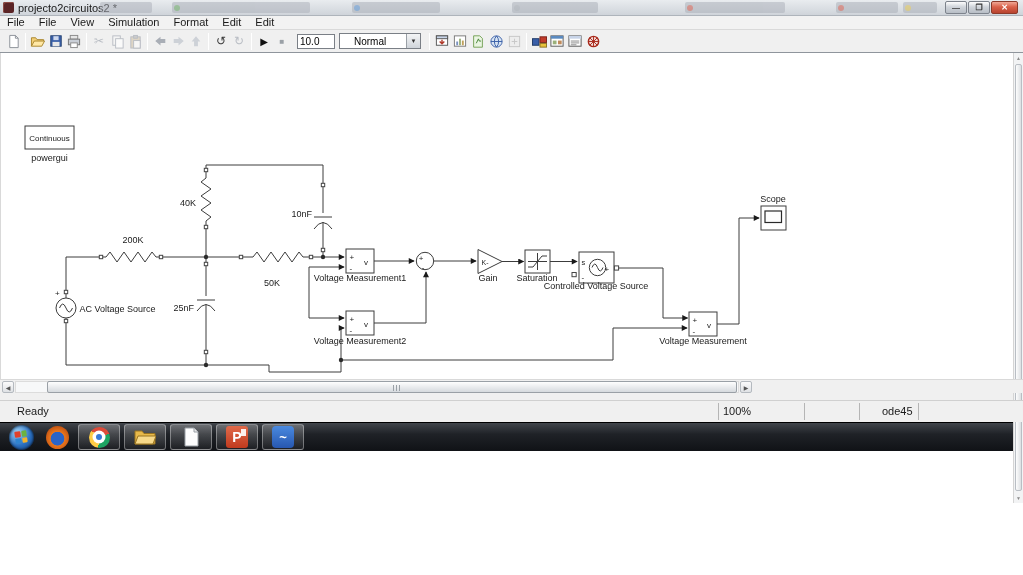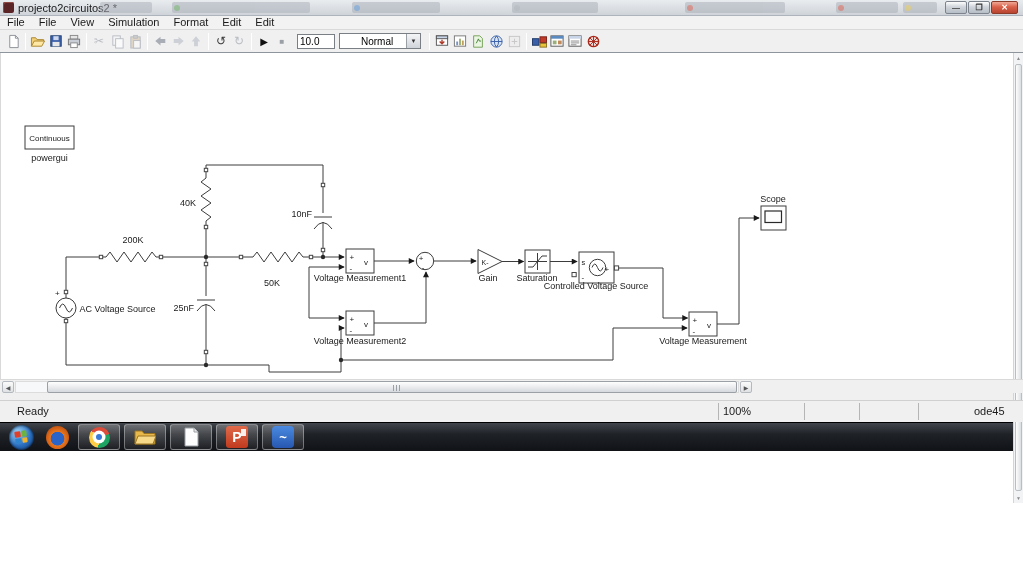--- a/index.html
+++ b/index.html
@@ -28,21 +28,21 @@
   #toolbar { height:23px; background:#f0f0f0; display:flex; align-items:center; padding-left:4px;
              border-bottom:1px solid #8f959c; }
   .tbi { width:18px; height:18px; display:flex; align-items:center; justify-content:center; flex:0 0 auto; }
   .tbi svg { display:block; }
   .tbg { font-size:12px; line-height:1; }
   .tbsep { width:1px; height:17px; background:#c4c4c4; border-right:1px solid #ffffff; margin:0 3px; flex:0 0 auto;}
   #simtime { width:38px; height:15px; font-size:10px; font-family:"Liberation Sans",sans-serif;
              border:1px solid #7a7f86; padding:0 2px; margin:0 4px 0 6px; background:#fff; }
   #simmode { width:82px; height:16px; border:1px solid #7a7f86; background:#fff; display:flex; align-items:center;
              font-size:10px; position:relative; }
-  #simmode .val { padding-left:21px; flex:1; }
+  #simmode .val { padding-left:14px; flex:1; }
   #simmode .arrowbox { width:14px; height:100%; background:linear-gradient(#f4f5f6,#cfd4da); border-left:1px solid #9aa0a6;
              display:flex; align-items:center; justify-content:center; font-size:6px; color:#333; }
 
   
   #canvas { height:326px; background:#ffffff; position:relative; border-left:1px solid #d9d9d9; }
   #diagram { position:absolute; left:0; top:0; }
   #diagram text { font-family:"Liberation Sans", sans-serif; fill:#1a1a1a; }
   .wire { stroke:#3c3c3c; stroke-width:1; fill:none; }
   .blk  { fill:#ffffff; stroke:#3c3c3c; stroke-width:1; }
   .port { fill:#ffffff; stroke:#444; stroke-width:1; }
@@ -432,21 +432,21 @@
 
 <div id="chromegap"></div>
 
 <div id="statusbar">
   <span class="txt" style="left:17px">Ready</span>
   <span class="scell" style="left:718px"></span>
   <span class="txt" style="left:723px">100%</span>
   <span class="scell" style="left:804px"></span>
   <span class="scell" style="left:859px"></span>
   <span class="scell" style="left:918px"></span>
-  <span class="txt" style="left:974px">ode45</span>
+  <span class="txt" style="left:882px">ode45</span>
 </div>
 
 <div id="taskbar">
   <div class="orb">
     <span class="flag">
       <i style="background:#e0402a"></i>
         <i style="background:#6cb33f"></i>
         <i style="background:#2f84d0"></i>
         <i style="background:#f2b32c"></i>
     </span>

